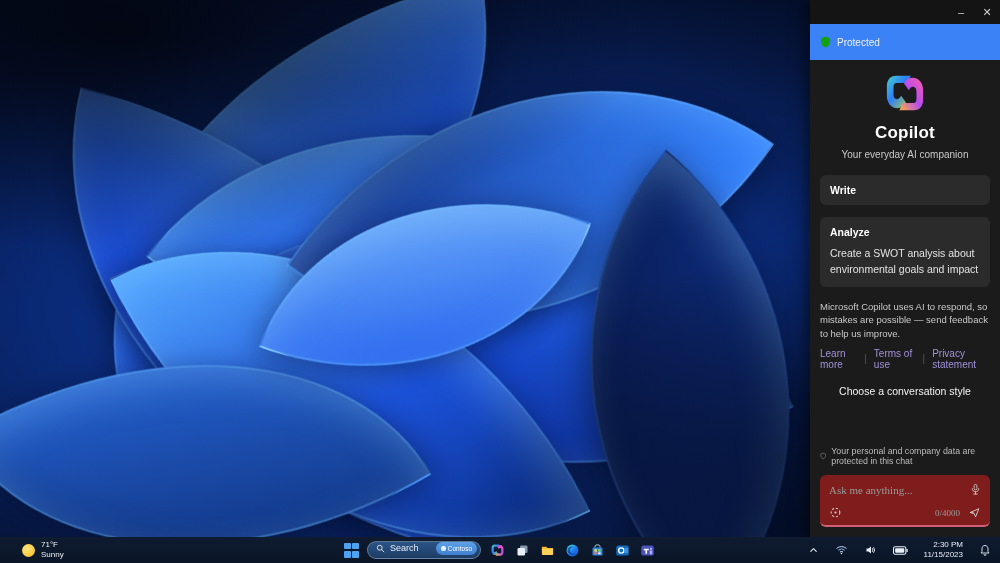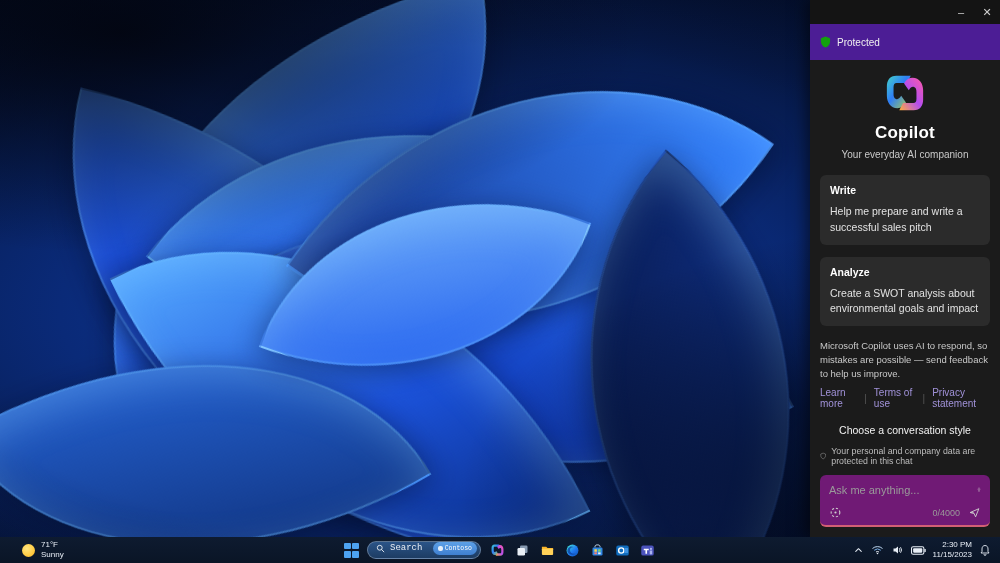--- a/index.html
+++ b/index.html
@@ -22,69 +22,69 @@
       radial-gradient(85% 85% at 97% 92%, rgba(1,3,10,.85), transparent 60%),
       radial-gradient(130% 110% at 45% 55%, transparent 42%, rgba(1,4,14,.55) 88%);
   }
 
   
   .panel { position:absolute; top:0; right:0; width:190px; bottom:26px; z-index:4;
     background:#1b1b1b; display:flex; flex-direction:column; box-shadow:-4px 0 14px rgba(0,0,0,.5); }
   .titlebar { height:24px; flex:0 0 auto; background:#141414; display:flex; justify-content:flex-end; align-items:center; }
   .winbtn { width:26px; height:24px; display:flex; align-items:center; justify-content:center;
     color:#cfcfcf; font-size:11px; cursor:default; }
-  .protected-bar { height:21px; flex:0 0 auto; background:#4c1d95; display:flex; align-items:center; gap:6px;
+  .protected-bar { height:21px; flex:0 0 auto; background:#3b82f6; display:flex; align-items:center; gap:6px;
     padding:18px 10px; font-size:10px; color:#f0f0f0; }
   .hero { text-align:center; margin-top:12px; }
   .hero .title { font-size:17px; font-weight:700; letter-spacing:.2px; margin-top:9px; }
   .hero .tagline { font-size:10px; color:#c9c9c9; margin-top:6px; }
   .bing-line { display:flex; align-items:center; justify-content:center; gap:4px;
     font-size:10px; color:#c9c9c9; margin-top:5px; }
   .card { margin:0 10px; background:#2b2b2b; border-radius:6px; padding:9px 10px; }
   .card.first { margin-top:15px; } .card + .card { margin-top:12px; }
   .card-title { font-size:10.5px; font-weight:700; }
   .card-body { font-size:10.5px; color:#e2e2e2; line-height:1.5; margin-top:8px; }
   .disclaimer { margin:13px 10px 0; font-size:9.5px; color:#c9c9c9; line-height:1.45; }
   .links { margin:7px 10px 0; font-size:10px; color:#a192d9; display:flex; align-items:center; }
   .links a { color:#a192d9; text-decoration:none; }
   .links .sep { padding:0 7px; color:#555; }
   .style-heading { margin-top:15px; text-align:center; font-size:10.5px; color:#f2f2f2; }
   .segment { margin:8px 10px 0; background:#242424; border-radius:8px; display:flex; overflow:hidden; }
   .privacy { display:flex; align-items:center; gap:5px; margin:auto 10px 9px; font-size:8.8px; color:#bdbdbd; }
-  .inputbox { margin:0 10px 10px; flex:0 0 auto; background:#701a75; border-radius:6px;
-    border-bottom:2px solid #d25f74; padding:8px 9px 6px; display:flex; flex-direction:column; gap:10px; }
+  .inputbox { margin:0 10px 10px; flex:0 0 auto; background:#7f1d1d; border-radius:6px;
+    border-bottom:2px solid #d25f74; padding:8px 9px 6px; display:flex; flex-direction:column; gap:10px;font-family:Liberation Serif, serif; }
   .inputrow { display:flex; align-items:center; gap:6px; }
   .inputrow input { flex:1; background:transparent; border:none; outline:none;
     color:#eee; font-size:11px; font-family:inherit; }
   .inputrow input::placeholder { color:#9a9a9a; }
   .toolrow { display:flex; align-items:center; }
   .toolrow .right { margin-left:auto; display:flex; align-items:center; gap:8px; }
   .counter { font-size:9px; color:#9a9a9a; }
 
   
   .taskbar { position:absolute; left:0; right:0; bottom:0; height:26px; z-index:6;
     background:linear-gradient(180deg,#0e1b30,#0a1526); display:flex; align-items:center; }
   .weather { display:flex; align-items:center; gap:6px; padding-left:22px; }
   .sun { width:13px; height:13px; border-radius:50%;
     background:radial-gradient(circle at 38% 35%, #ffe680, #ffc93d 65%, #f5a623); }
   .weather-text { font-size:8px; line-height:1.25; color:#e8eef6; }
   .tb-center { position:absolute; left:50%; top:0; bottom:0; transform:translateX(-50%);
     display:flex; align-items:center; gap:8px; }
   .start { width:15px; height:15px; display:grid; grid-template-columns:1fr 1fr; gap:1.5px; }
   .start span { background:#4da3f2; border-radius:1px; }
   .searchbox { width:114px; height:18px; border-radius:9px; display:flex; align-items:center; gap:5px;
-    padding:0 3px 4px 8px; background:linear-gradient(180deg,#2c5végé? , #1d3f66);font-family:Liberation Mono, monospace; }
+    padding:0 3px 4px 8px; background:linear-gradient(180deg,#2c5végé? , #1d3f66); }
   
   .searchbox { background:linear-gradient(180deg,#2b5488,#1d3c63); border:1px solid rgba(255,255,255,.28); }
   .searchbox .stext { font-size:9px; color:#e9eef5; flex:1; }
   .sbadge { height:13px; border-radius:7px; background:linear-gradient(180deg,#5da1e8,#3f7fd0);
     display:flex; align-items:center; gap:2px; padding:0 5px; font-size:6.5px; color:#fff; }
   .sbadge .dot { width:5px; height:5px; border-radius:2px; background:rgba(255,255,255,.85); }
   .tb-icon { width:17px; height:17px; display:flex; align-items:center; justify-content:center; }
-  .tray { margin-left:auto; display:flex; align-items:center; gap:7px; padding-right:9px; }
+  .tray { margin-left:auto; display:flex; align-items:center; gap:16px; padding-right:9px; }
   .clock { text-align:right; font-size:8px; line-height:1.25; color:#e8eef6; }
 
   svg { display:block; }
 </style>
 </head>
 <body>
 
 <div class="desktop">
   <div class="petal" style="left:80px;top:20px;width:440px;height:330px;border-radius:100% 0 100% 0;transform:rotate(-12deg);background:linear-gradient(160deg,#59a6ff,#1b56e0 55%,#0b2f90);"></div>
   <div class="petal" style="left:30px;top:140px;width:480px;height:360px;border-radius:0 100% 0 100%;transform:rotate(14deg);background:linear-gradient(200deg,#3f8cff,#1747cf 60%,#0a2a80);"></div>
@@ -128,21 +128,20 @@
       </defs>
       <path d="M15 4C8 4 5 9 5 15v10c0 7 4 13 11 13 4 0 7-2 9-6l-5-7c-2 3-3.5 4-5.5 3.2C12.5 27.4 12 25.5 12 23v-7c0-3 1-4.6 3.2-4.6H26l4-7.4z" fill="url(#gL)"></path>
       <path d="M33 40c7 0 10-5 10-11V19c0-7-4-13-11-13-4 0-7 2-9 6l5 7c2-3 3.5-4 5.5-3.2 2 .8 2.5 2.7 2.5 5.2v7c0 3-1 4.6-3.2 4.6H22l-4 7.4z" fill="url(#gR)"></path>
     </svg>
     <div class="title">Copilot</div>
     <div class="tagline">Your everyday AI companion</div>
   </div>
 
   <div class="card first">
     <div class="card-title">Write</div>
-    <div class="card-body">Help me prepare and write a successful sales pitch</div>
   </div>
 
   <div class="card">
     <div class="card-title">Analyze</div>
     <div class="card-body">Create a SWOT analysis about environmental goals and impact</div>
   </div>
 
   <div class="disclaimer">Microsoft Copilot uses AI to respond, so mistakes are possible — send feedback to help us improve.</div>
 
   <div class="links">

